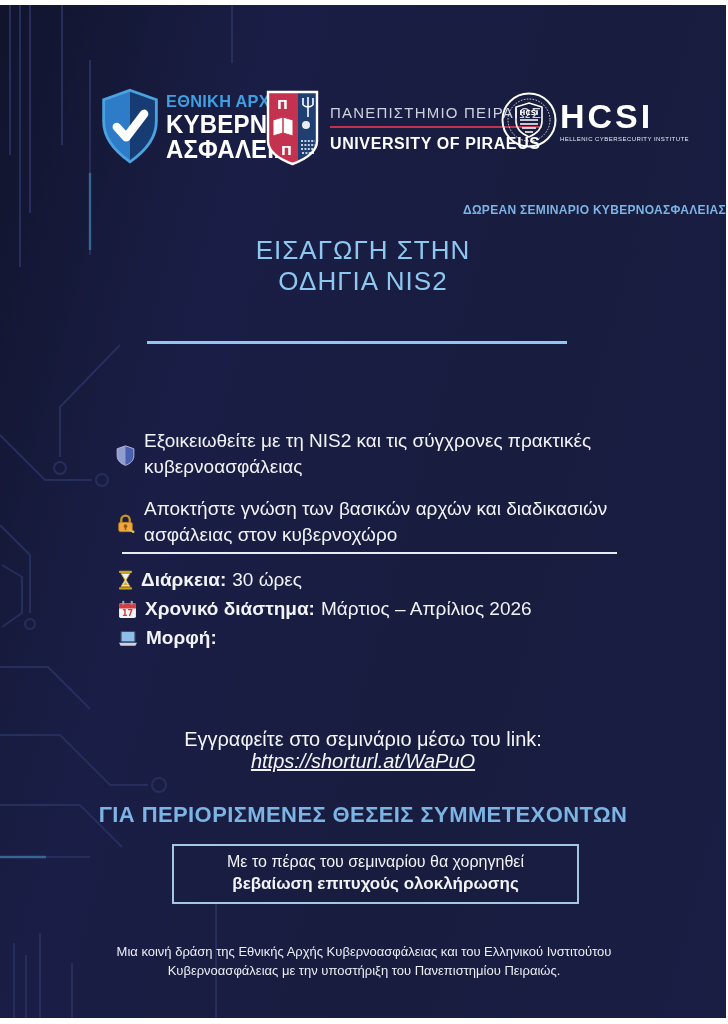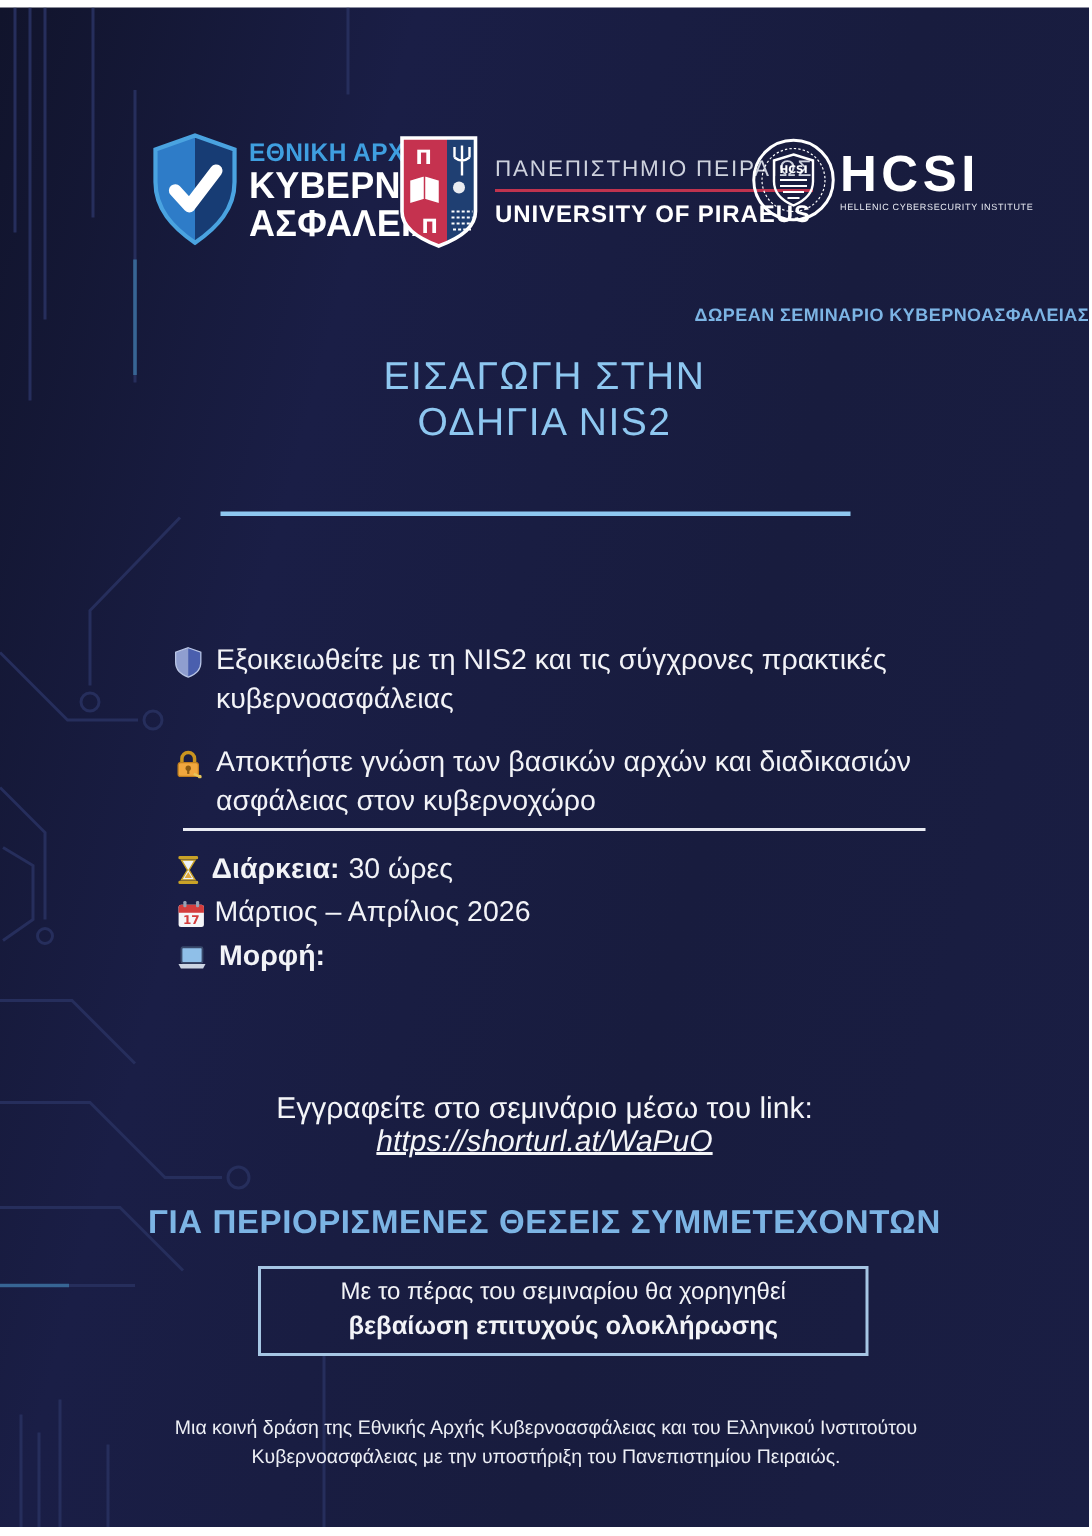--- a/index.html
+++ b/index.html
@@ -43,21 +43,21 @@
     position:absolute;top:230px;left:0;width:100%;margin:0;text-align:center;
     color:#8ec7f0;font-weight:400;font-size:26px;line-height:1.18;letter-spacing:1px;
   }
   .title-underline{
     position:absolute;top:336px;left:147px;width:420px;height:3px;
     background:#8ec7f0;
   }
 
   
   .bullets{position:absolute;top:423px;left:116px;width:505px;}
-  .bullet{display:flex;gap:9px;margin-bottom:17px;color:#f2f3f7;font-size:19px;line-height:1.35;}
+  .bullet{display:flex;gap:9px;margin-bottom:17px;color:#f2f3f7;font-size:19px;line-height:1.35;align-items:center;}
   .bullet svg{flex:0 0 auto;margin-top:3px;}
 
   
   .divider{position:absolute;top:547px;left:122px;width:495px;height:2px;background:#e9ebf2;}
   .details{position:absolute;top:562px;left:118px;}
   .detail-row{display:flex;align-items:center;gap:8px;color:#f2f3f7;font-size:19px;line-height:1.42;margin-bottom:2px;}
   .detail-row b{font-weight:bold;}
   .detail-row .dv{margin-left:-2px;}
 
   
@@ -223,20 +223,21 @@
       <span class="dv">30 ώρες</span>
     </div>
     <div class="detail-row">
       <svg width="19" height="19" viewBox="0 0 18 18">
         <rect x="1" y="3" width="16" height="14" rx="1.6" fill="#f5f6f8"></rect>
         <path d="M1 4.6 A1.6 1.6 0 0 1 2.6 3 H15.4 A1.6 1.6 0 0 1 17 4.6 V8 H1 Z" fill="#d43d3d"></path>
         <rect x="4" y="0.6" width="2" height="4" rx=".8" fill="#97a1b4"></rect>
         <rect x="12" y="0.6" width="2" height="4" rx=".8" fill="#97a1b4"></rect>
         <text x="9" y="15.2" text-anchor="middle" font-size="7.6" font-weight="bold" fill="#d43d3d" font-family="DejaVu Sans, sans-serif">17</text>
       </svg>
+      <b class="dl">Χρονικό διάστημα:</b>
       <span class="dv">Μάρτιος – Απρίλιος 2026</span>
     </div>
     <div class="detail-row">
       <svg width="20" height="17" viewBox="0 0 20 16">
         <rect x="3" y="1" width="14" height="10.4" rx="1" fill="#8fbfe8" stroke="#39496b" stroke-width="1.2"></rect>
         <path d="M1 12.2 H19 L17.4 15.2 H2.6 Z" fill="#ccd4e2"></path>
       </svg>
       <b class="dl">Μορφή:</b>
     </div>
   </div>

